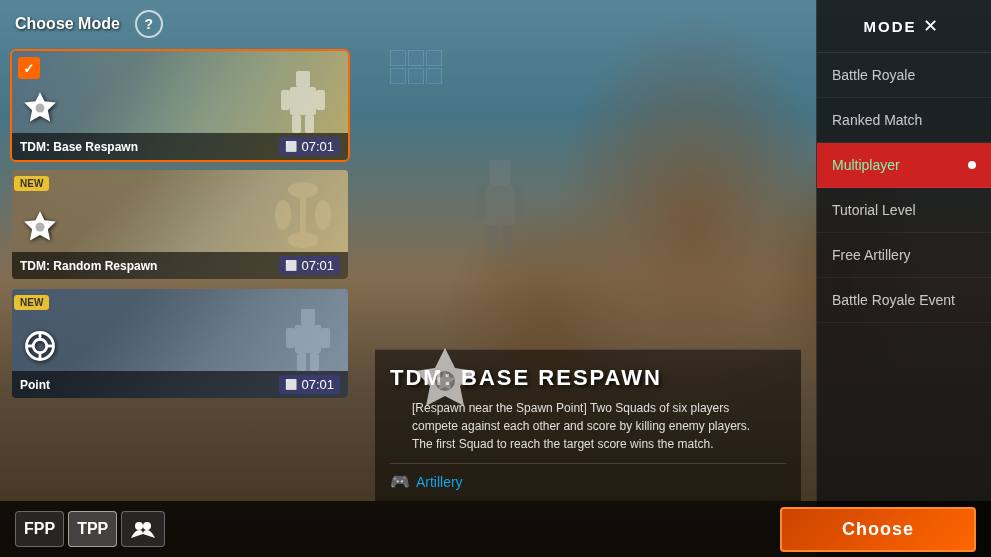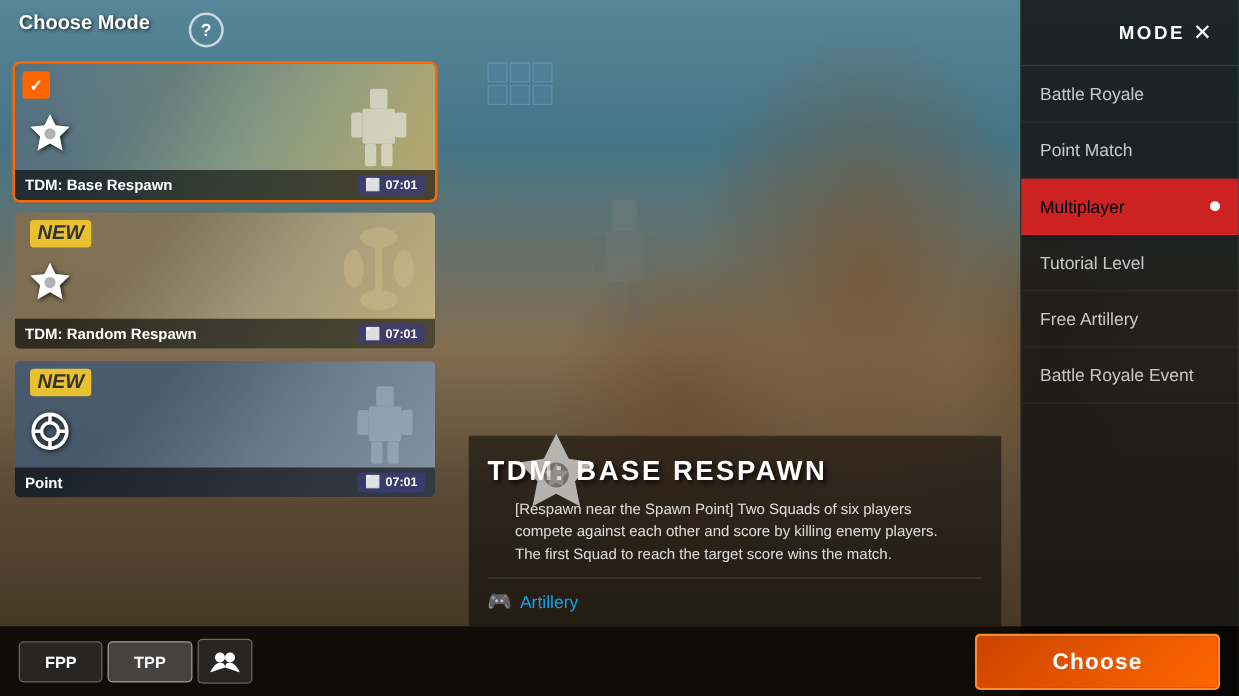--- a/index.html
+++ b/index.html
@@ -52,21 +52,22 @@
       width: 360px;
       display: flex;
       flex-direction: column;
       padding: 10px 10px 10px 10px;
       gap: 6px;
       flex-shrink: 0;
     }
 
     .choose-mode-header {
       display: flex;
-      gap: 31px;
+      align-items: center;
+      gap: 15px;
       margin-bottom: 5px;
       padding: 0 5px;
     }
 
     .choose-mode-title {
       color: white;
       font-size: 16px;
       font-weight: bold;
       text-shadow: 1px 1px 3px rgba(0,0,0,0.8);
     }
@@ -136,29 +137,28 @@
       justify-content: center;
       color: white;
       font-size: 13px;
       font-weight: bold;
       z-index: 5;
     }
 
     .new-badge {
       position: absolute;
       top: 6px;
-      left: 12px;
+      left: 2px;
       background: #e8c030;
       color: #333;
-      font-size: 16px;
+      font-size: 10px;
       font-weight: bold;
       padding: 2px 6px;
       border-radius: 3px;
       z-index: 5;
-      font-style: italic;
     }
 
     .mode-icon {
       position: absolute;
       bottom: 28px;
       left: 12px;
       z-index: 5;
     }
 
     .mode-icon svg {
@@ -196,22 +196,22 @@
       padding: 2px 6px;
     }
 
     .mode-timer-icon {
       color: #aaccff;
       font-size: 10px;
     }
 
     .mode-timer-text {
       color: white;
-      font-size: 10px;
-      font-weight: bold;
+      font-size: 13px;
+      font-weight: normal;
       text-align: center;
     }
 
     
     .center-area {
       flex: 1;
       display: flex;
       flex-direction: column;
       justify-content: flex-end;
       padding: 15px 15px 0 15px;
@@ -316,24 +316,24 @@
 
     .view-buttons {
       display: flex;
       align-items: center;
       gap: 4px;
       padding: 0 15px;
       width: 360px;
     }
 
     .view-btn {
-      padding: 8px 20px;
+      padding: 8px 8px;
       border-radius: 4px;
       color: white;
-      font-size: 13px;
+      font-size: 16px;
       font-weight: bold;
       cursor: pointer;
       border: 1px solid rgba(255,255,255,0.3);
       background: rgba(50,50,50,0.7);
     }
 
     .view-btn.active {
       background: rgba(80,80,80,0.8);
       border-color: rgba(255,255,255,0.5);
     }
@@ -372,21 +372,21 @@
       background: rgba(20,20,20,0.85);
       display: flex;
       flex-direction: column;
       flex-shrink: 0;
       border-left: 1px solid rgba(255,255,255,0.1);
     }
 
     .sidebar-header {
       display: flex;
       align-items: center;
-      justify-content: flex-end;
+      justify-content: center;
       padding: 12px 15px;
       border-bottom: 1px solid rgba(255,255,255,0.1);
     }
 
     .sidebar-title {
       color: white;
       font-size: 15px;
       font-weight: bold;
       letter-spacing: 2px;
     }
@@ -409,21 +409,21 @@
       cursor: pointer;
       border-bottom: 1px solid rgba(255,255,255,0.05);
       position: relative;
       display: flex;
       align-items: center;
       justify-content: space-between;
     }
 
     .sidebar-item.active {
       background: #cc2222;
-      color: #000000;
+      color: #86efac;
     }
 
     .sidebar-item.active .sidebar-dot {
       width: 8px;
       height: 8px;
       border-radius: 50%;
       background: white;
     }
   </style>
 </head>
@@ -587,21 +587,21 @@
   <div class="right-sidebar">
     <div class="sidebar-header">
       <span class="sidebar-title">MODE</span>
       <div class="close-btn">✕</div>
     </div>
 
     <div class="sidebar-item">
       <span>Battle Royale</span>
     </div>
     <div class="sidebar-item">
-      <span>Point Match</span>
+      <span>Ranked Match</span>
     </div>
     <div class="sidebar-item active">
       <span>Multiplayer</span>
       <span class="sidebar-dot"></span>
     </div>
     <div class="sidebar-item">
       <span>Tutorial Level</span>
     </div>
     <div class="sidebar-item">
       <span>Free Artillery</span>

